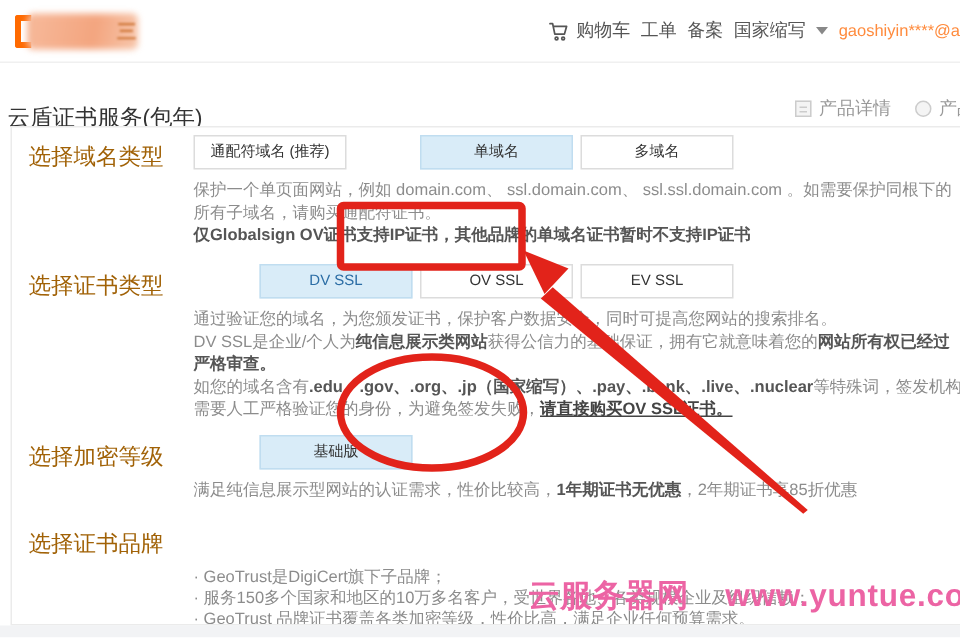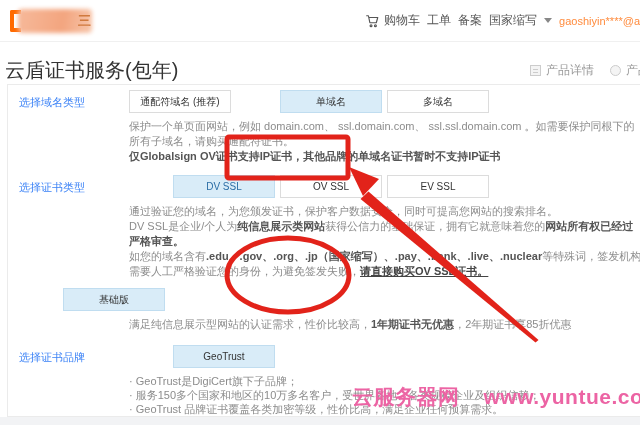--- a/index.html
+++ b/index.html
@@ -15,30 +15,30 @@
   .logo-blur { width:74px; height:24px; margin-left:-3px; border-radius:4px;
     background:linear-gradient(100deg,#f6b696 10%,#f3a57f 60%,#f7c6ab 100%);
     filter:blur(2px); }
   .logo-dash { margin-left:-14px; color:#d07a3e; font-weight:bold; font-size:13px; filter:blur(0.7px); }
   .nav-right { margin-left:auto; display:flex; align-items:center; gap:7px; font-size:12px; color:#555; white-space:nowrap; }
   .nav-item { display:flex; align-items:center; gap:4px; cursor:pointer; }
   .caret { display:inline-block; width:0; height:0; border-left:4px solid transparent; border-right:4px solid transparent; border-top:5px solid #888; margin-left:3px; }
   .nav-email { color:#ff8b3d; font-size:11px; cursor:pointer;text-align:right; }
   
   .title-row { display:flex; align-items:center; padding:15px 0 12px 5px; }
-  .page-title { font-size:20px; color:#333; }
+  .page-title { font-size:15px; color:#333;margin-top:12px; }
   .title-links { margin-left:auto; margin-right:-46px; display:flex; gap:16px; font-size:12px; color:#999; white-space:nowrap; }
   .tlink { display:flex; align-items:center; gap:5px; cursor:pointer; }
   .sq-icon { display:inline-block; width:11px; height:11px; border:1px solid #ccc; background:#f4f4f4; position:relative; }
   .sq-icon::before { content:""; position:absolute; left:2px; right:2px; top:3px; border-top:1px solid #ccc; box-shadow:0 3px 0 #ccc; }
   .ci-icon { display:inline-block; width:11px; height:11px; border:1px solid #ccc; border-radius:50%; background:#f4f4f4; }
   
   .panel { position:absolute; left:7px; top:84px; right:-4px; height:333px; border:1px solid #ebebeb; background:#fff; padding-left:11px; overflow:hidden; }
   .form-row { display:flex; }
-  .row-label { width:110px; min-width:110px; font-size:11px; color:#3b82f6; padding-top:5px; }
+  .row-label { width:110px; min-width:110px; font-size:15px; color:#a16207; padding-top:5px; }
   .opts { display:flex; gap:5px; }
   .opt { width:102px; height:23px; line-height:21px; text-align:center; font-size:10px; color:#333;
     background:#fff; border:1px solid #dcdcdc; cursor:pointer; }
   .opt.sel { background:#d9ecf8; border-color:#c0ddf0;margin-left:44px; }
   .opt.sel-blue { color:#2b6da5; }
   .descs { margin-left:110px; font-size:11px; color:#8c8c8c; line-height:15px; }
   .descs b { color:#555;margin-top:20px; }
   .descs .lnk { color:#444; font-weight:bold; text-decoration:underline; cursor:pointer; }
   .m-row1 { margin-top:5px; }
   .m-desc1 { margin-top:6px; }
@@ -127,33 +127,31 @@
       <div class="opt">EV SSL</div>
     </div>
   </div>
   <div class="descs m-desc2">
     <div>通过验证您的域名，为您颁发证书，保护客户数据安全，同时可提高您网站的搜索排名。</div>
     <div><span>DV SSL是企业/个人为</span><b>纯信息展示类网站</b><span>获得公信力的基础保证，拥有它就意味着您的</span><b>网站所有权已经过严格审查。</b></div>
     <div><span>如您的域名含有</span><b>.edu、.gov、.org、.jp（国家缩写）、.pay、.bank、.live、.nuclear</b><span>等特殊词，签发机构需要人工严格验证您的身份，为避免签发失败，</span><span class="lnk">请直接购买OV SSL证书。</span></div>
   </div>
 
   <div class="form-row m-row3">
+    <div class="row-label">选择加密等级</div>
     <div class="opts">
       <div class="opt sel">基础版</div>
     </div>
   </div>
   <div class="descs m-desc3">
     <div><span>满足纯信息展示型网站的认证需求，性价比较高，</span><b>1年期证书无优惠</b><span>，2年期证书享85折优惠</span></div>
   </div>
 
   <div class="form-row m-row4">
     <div class="row-label">选择证书品牌</div>
-    <div class="opts">
-      <div class="opt sel">GeoTrust</div>
-    </div>
   </div>
   <div class="descs m-desc4">
     <div>· GeoTrust是DigiCert旗下子品牌；</div>
     <div>· 服务150多个国家和地区的10万多名客户，受世界各地、各类规模企业及组织信赖；</div>
     <div>· GeoTrust 品牌证书覆盖各类加密等级，性价比高，满足企业任何预算需求。</div>
   </div>
 
 </div>
 
 <svg class="annotations" width="640" height="425" viewBox="0 0 640 425">

